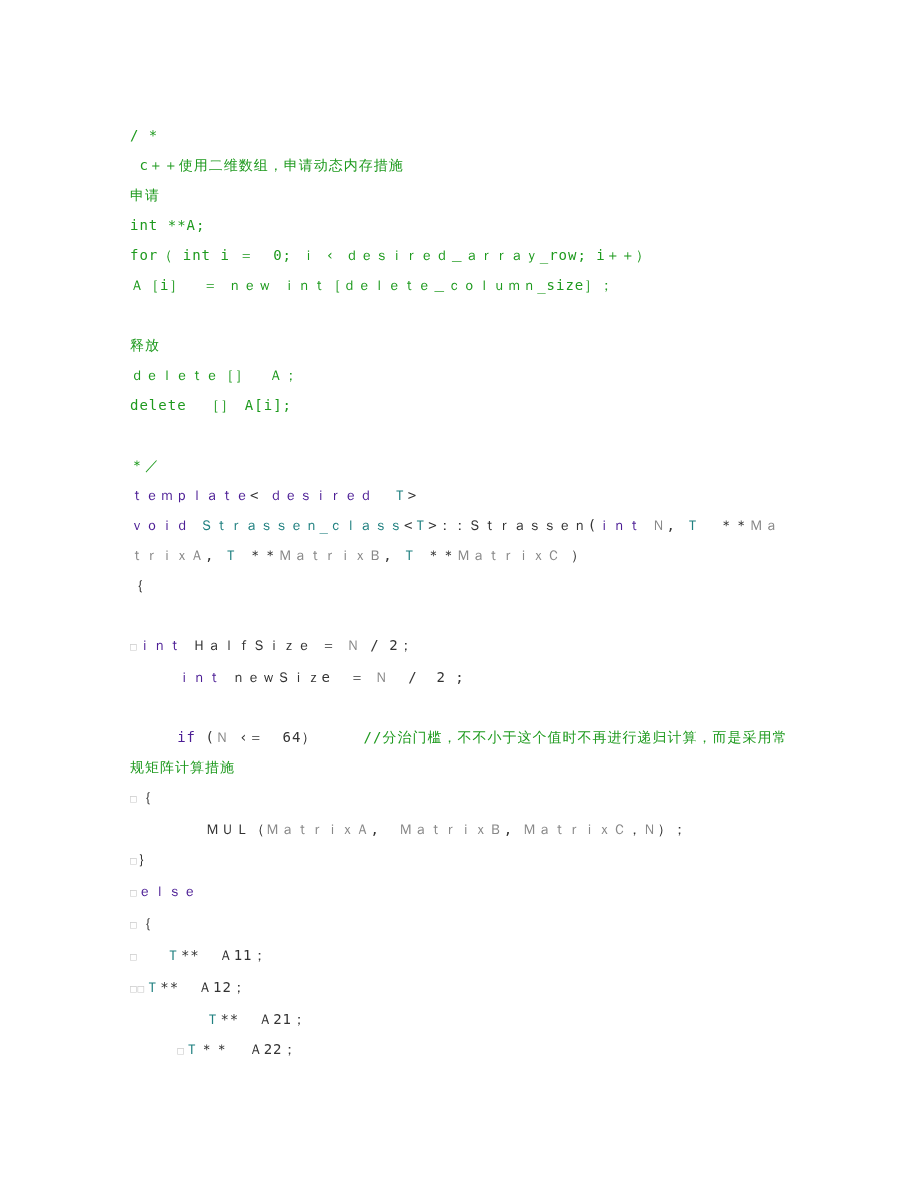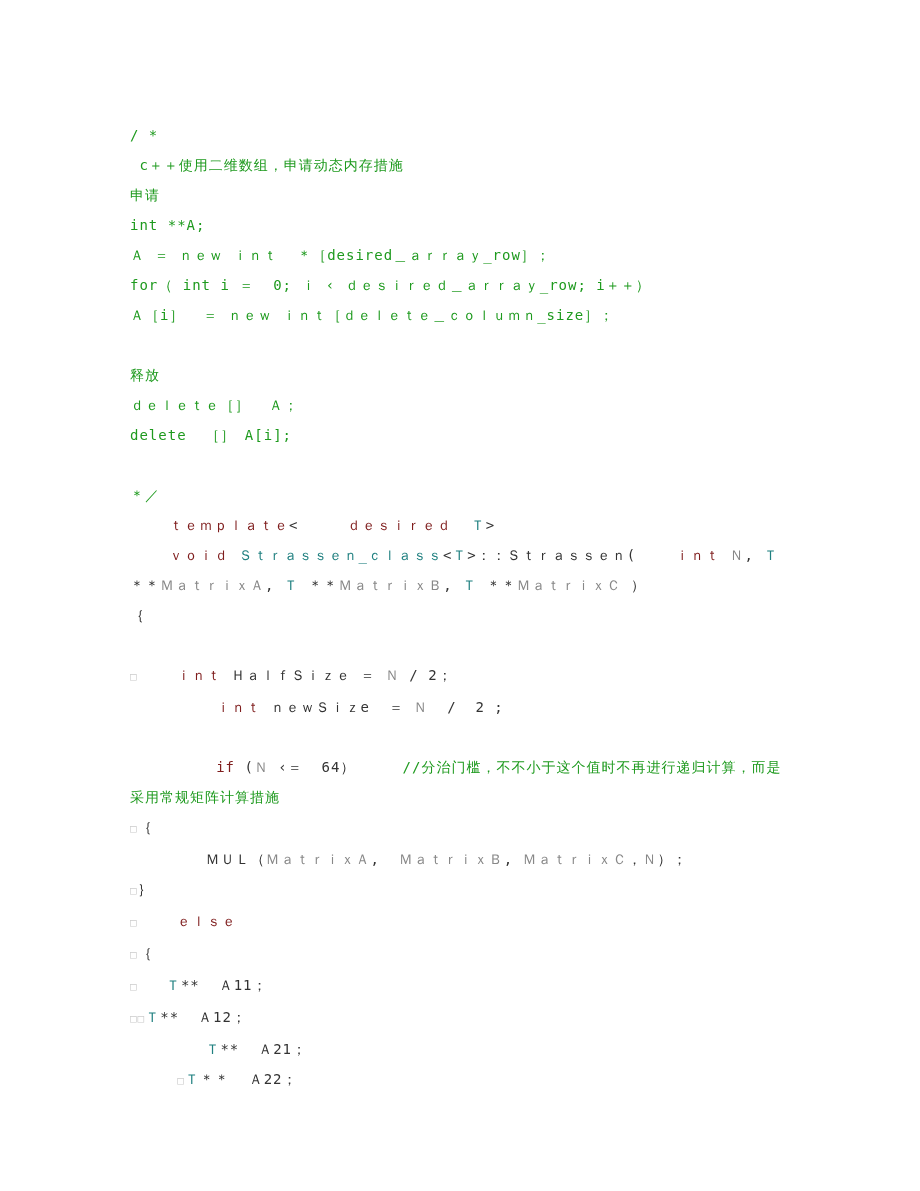--- a/index.html
+++ b/index.html
@@ -17,35 +17,34 @@
   }
   .line {
     font-size: 14px;
     line-height: 30px;
     white-space: pre-wrap;
     letter-spacing: 1px;
     word-break: break-all;
   }
   .c-green { color: #1e9a1e; }
   .c-teal { color: #208080; }
-  .c-blue { color: #7f1d1d; margin-left: 39px; }
+  .c-blue { color: #4c1d95; }
   .c-gray { color: #888888; }
   .c-black { color: #333333; }
   .tab { color: #cccccc; font-size: 11px; }
 </style>
 </head>
 <body>
 
 <div class="page">
   <div id="code-container">
       <div class="line"><span class="c-green">/ *</span></div>
       <div class="line"><span class="c-green"> c＋＋使用二维数组，申请动态内存措施</span></div>
       <div class="line"><span class="c-green">申请</span></div>
       <div class="line"><span class="c-green">int **A;</span></div>
-      <div class="line"><span class="c-green">Ａ ＝ ｎｅｗ ｉｎｔ  ＊［desired＿ａｒｒａｙ_row］；</span></div>
       <div class="line"><span class="c-green">for（ int i ＝  0; ｉ ‹ ｄｅｓｉｒｅｄ＿ａｒｒａｙ_row; i＋＋）</span></div>
       <div class="line"><span class="c-green">Ａ［i］  ＝ ｎｅｗ ｉｎｔ［ｄｅｌｅｔｅ＿ｃｏｌｕｍｎ_size］；</span></div>
       <div class="line"><span class="c-green"> </span></div>
       <div class="line"><span class="c-green">释放</span></div>
       <div class="line"><span class="c-green">ｄｅｌｅｔｅ［］  Ａ；</span></div>
       <div class="line"><span class="c-green">delete  ［］ A[i];</span></div>
       <div class="line"><span class="c-green"> </span></div>
       <div class="line"><span class="c-green">＊／</span></div>
       <div class="line"><span class="c-blue">ｔｅｍｐｌａｔｅ</span><span class="c-black">&lt; </span><span class="c-blue">ｄｅｓｉｒｅｄ</span><span class="c-black">  </span><span class="c-teal">Ｔ</span><span class="c-black">&gt;</span></div>
       <div class="line"><span class="c-blue">ｖｏｉｄ </span><span class="c-teal">Ｓｔｒａｓｓｅｎ_ｃｌａｓｓ</span><span class="c-black">&lt;</span><span class="c-teal">Ｔ</span><span class="c-black">&gt;：：Ｓｔｒａｓｓｅｎ(</span><span class="c-blue">ｉｎｔ </span><span class="c-gray">Ｎ</span><span class="c-black">, </span><span class="c-teal">Ｔ  </span><span class="c-black">＊＊</span><span class="c-gray">ＭａｔｒｉｘＡ</span><span class="c-black">, </span><span class="c-teal">Ｔ </span><span class="c-black">＊＊</span><span class="c-gray">ＭａｔｒｉｘＢ</span><span class="c-black">, </span><span class="c-teal">Ｔ </span><span class="c-black">＊＊</span><span class="c-gray">ＭａｔｒｉｘＣ </span><span class="c-black">）</span></div>

